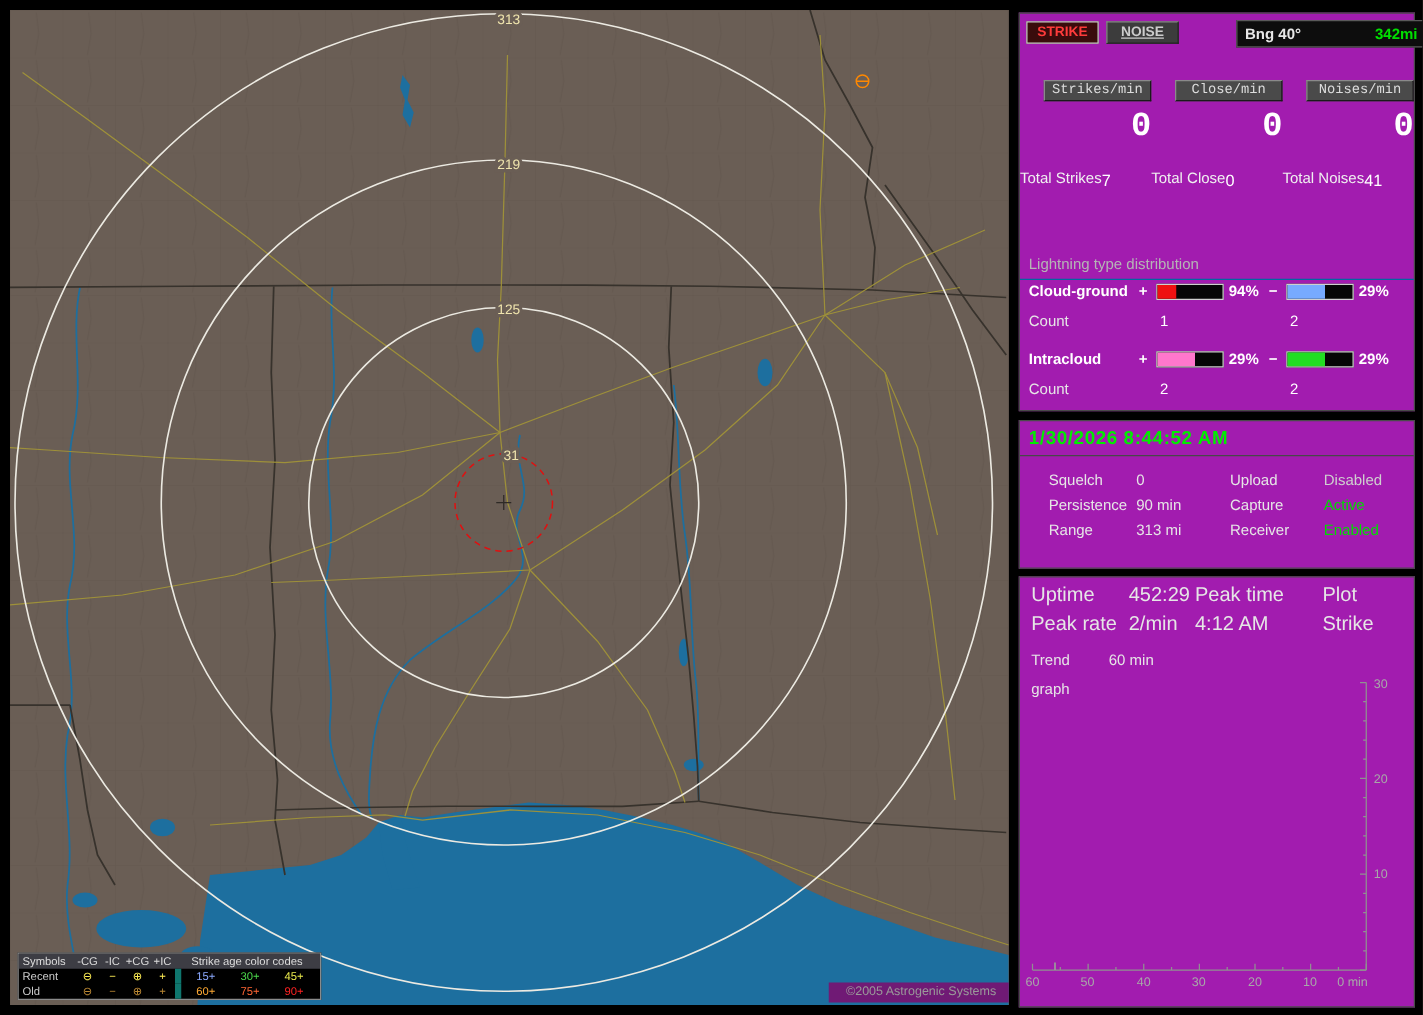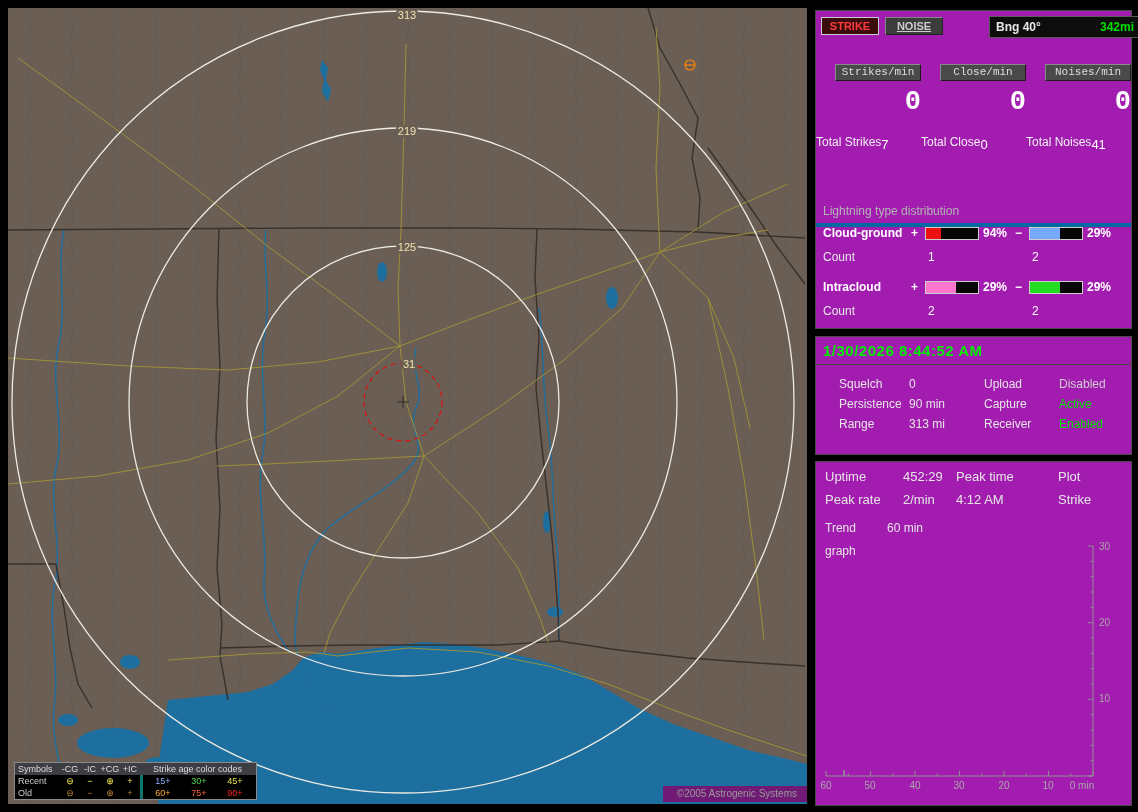--- a/index.html
+++ b/index.html
@@ -9,21 +9,21 @@
 
   
   .map-panel{left:8px;top:8px;width:799px;height:796px;background:#6a5e55;}
   .map-panel svg{display:block;}
 
   
   .legend{position:absolute;left:6px;bottom:4px;width:241px;border:1px solid #8a8a8a;
           background:#000;font-size:9px;color:#cccccc;line-height:12px;}
   .lg-row{display:grid;grid-template-columns:42px 20px 20px 20px 20px 1fr;align-items:center;padding:0 3px;}
   .lg-head{background:#3d3d44;color:#dddddd;}
-  .lg-ages{display:flex;justify-content:space-around;border-left:3px solid #0f766e;padding-left:2px;}
+  .lg-ages{display:flex;justify-content:space-around;border-left:5px solid #0f766e;padding-left:2px;}
   .lg-sym{text-align:center;}
   .sym-recent{color:#ffee55;}
   .sym-old{color:#bb8833;}
 
   .copyright{position:absolute;right:0px;bottom:2px;background:#701a75;color:#9a9a9a;
              font-size:10px;padding:2px 10px 3px 14px;}
 
   
   .sec{position:absolute;left:815px;width:317px;background:#a21caf;border:1px solid #4a4a4a;box-sizing:border-box;}
   .sec1{top:10px;height:319px;}
@@ -46,37 +46,37 @@
             font-size:11px;text-align:center;line-height:15px;
             border:1px solid;border-color:#8a8a8a #1a1a1a #1a1a1a #8a8a8a;cursor:pointer;}
   .rate-val{margin-top:7px;font-size:27px;font-weight:bold;color:#ffffff;line-height:28px;}
 
   .totals{position:absolute;top:120px;left:0;width:100%;display:grid;grid-template-columns:1fr 1fr 1fr;}
   .tot-col{display:flex;flex-direction:row;align-items:center;}
   .tot-lab{font-size:12px;color:#f0f0f0;}
   .tot-val{margin-top:6px;font-size:13px;color:#ffffff;}
 
   .dist-title{position:absolute;top:193px;left:0;right:0;padding:0 0 5px 7px;color:#b5b5b5;
-              font-size:12px;border-bottom:4px solid #0369a1;}
+              font-size:12px;border-bottom:1px solid #0369a1;}
   .dist-row{position:absolute;left:0;right:0;display:grid;
             grid-template-columns:88px 14px 54px 36px 14px 54px 1fr;
             align-items:center;padding-left:7px;font-size:12px;}
   .dist-label{font-weight:bold;color:#ffffff;}
   .sign{color:#ffffff;font-weight:bold;}
   .bar{width:52px;height:11px;border:1px solid #cfcfcf;background:#060606;}
   .bar>div{height:100%;}
   .pct{font-weight:bold;color:#ffffff;padding-left:4px;}
   .cnt{color:#ffffff;padding-left:3px;}
 
   .clock{padding:5px 0 0 7px;color:#00ee00;font-size:15px;font-weight:bold;letter-spacing:0.5px;}
   .clock-sep{position:absolute;top:27px;left:0;right:0;border-top:1px solid #484848;}
   .status-table{position:absolute;top:37px;left:0;right:0;}
   .st-row{display:grid;grid-template-columns:70px 75px 75px 1fr;padding-left:23px;line-height:20px;font-size:12px;}
 
-  .sess-row{display:grid;grid-template-columns:78px 53px 102px 1fr;padding-left:9px;line-height:23px;font-size:13px;}
+  .sess-row{display:grid;grid-template-columns:78px 53px 102px 1fr;padding-left:9px;line-height:23px;font-size:16px;}
   .sess-wrap{padding-top:3px;}
   .trend-row{display:grid;grid-template-columns:62px 1fr;padding-left:9px;line-height:23px;font-size:12px;margin-top:6px;}
 
   .trend-graph{position:absolute;left:0;top:68px;width:317px;height:272px;}
   .tick-label{fill:#a8a8a8;font-size:10px;font-family:"Liberation Sans",sans-serif;}
 </style>
 </head>
 <body>
 
 <div class="app">

